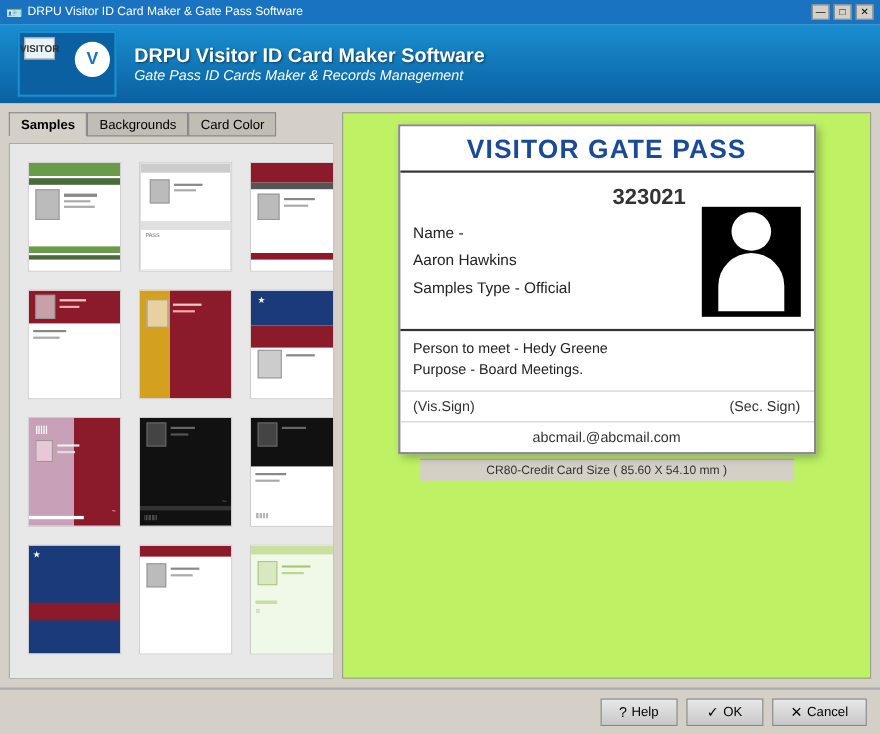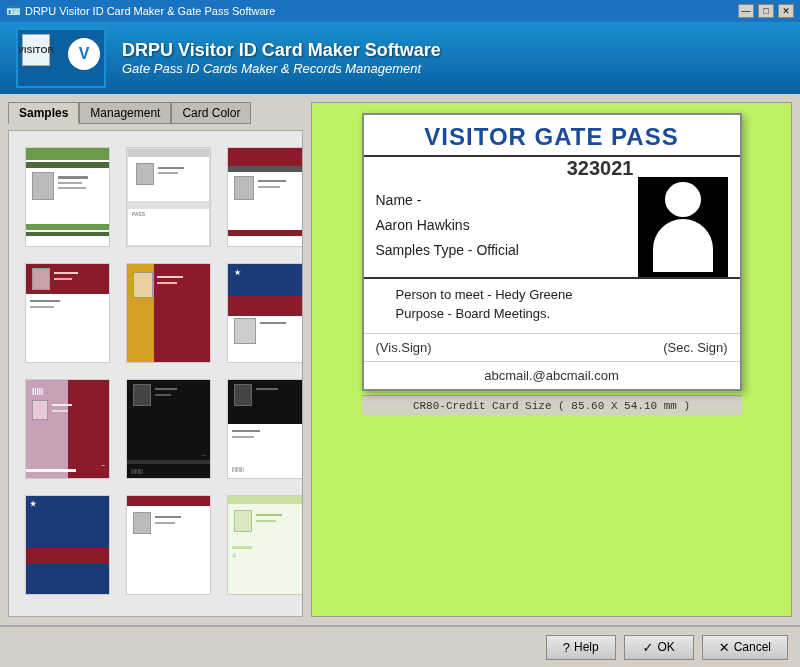--- a/index.html
+++ b/index.html
@@ -50,21 +50,21 @@
       border: 2px solid #1a8fd1;
       display: flex; align-items: center; justify-content: center;
       color: white;
       font-size: 10px;
       font-weight: bold;
       position: relative;
     }
     .logo-visitor-badge {
       position: absolute;
       top: 4px; left: 4px;
-      width: 28px; height: 32px;
+      width: 28px; height: 20px;
       background: #e8f4f8;
       border: 1px solid #aaa;
       display: flex; align-items: center; justify-content: center;
       font-size: 8px; color: #333;
     }
     .logo-v-icon {
       position: absolute;
       right: 6px; top: 8px;
       width: 30px; height: 30px;
       background: white;
@@ -168,23 +168,23 @@
       text-align: center;
       padding: 8px 4px 4px;
       font-size: 24px;
       font-weight: bold;
       color: #1a4a9a;
       border-bottom: 2px solid #333;
       letter-spacing: 1px;
     }
 
     #card-body {
-      padding: 0 12px;
-      display: flex;
-      gap: 4px;
+      padding: 11px 12px;
+      display: flex;
+      gap: 14px;
     }
     #card-text { flex: 1; }
     #card-id-number {
       text-align: right;
       font-size: 20px;
       font-weight: bold;
       color: #333;
       margin-bottom: 6px;
       padding-bottom: 4px;
     }
@@ -212,21 +212,21 @@
     .person-body {
       width: 60px; height: 54px;
       background: white;
       border-radius: 30px 30px 0 0;
     }
 
     #card-info-section {
       border-top: 2px solid #333;
       padding: 8px 12px;
     }
-    .card-info-field { font-size: 13px; color: #222; margin-bottom: 4px; margin-left: 20px; }
+    .card-info-field { font-size: 13px; color: #222; margin-bottom: 4px; }
 
     #card-signatures {
       display: flex;
       justify-content: space-between;
       padding: 6px 12px;
       border-top: 1px solid #ccc;
       border-bottom: 1px solid #ccc;
       font-size: 13px; color: #333;
     }
     #card-email {
@@ -306,21 +306,21 @@
     <p>Gate Pass ID Cards Maker &amp; Records Management</p>
   </div>
 </div>
 
 <div id="main">
 
   <div id="left-panel">
 
     <div id="tabs">
       <div class="tab active">Samples</div>
-      <div class="tab">Management</div>
+      <div class="tab">Backgrounds</div>
       <div class="tab">Card Color</div>
     </div>
 
     <div id="template-area">
       <div id="template-grid">
 
         <div class="template-item">
           <div class="mini-card" style="background:white;">
             <div style="background:#6a9b4a;height:12px;width:100%;"></div>
             <div style="background:#4a6a3a;height:6px;width:100%;margin-top:2px;"></div>
@@ -507,21 +507,21 @@
       </div>
 
       <div id="card-signatures">
         <span>(Vis.Sign)</span>
         <span>(Sec. Sign)</span>
       </div>
 
       <div id="card-email">abcmail.@abcmail.com</div>
     </div>
 
-    <div id="statusbar" style="width:380px;margin-top:4px;font-family:Liberation Mono, monospace;">
+    <div id="statusbar" style="width:340px;margin-top:4px;">
       <span>CR80-Credit Card Size ( 85.60 X 54.10 mm )</span>
     </div>
   </div>
 
 </div>
 
 <div id="bottombar">
   <button class="bottom-btn">
     <span class="btn-icon">?</span>
     <span>Help</span>

